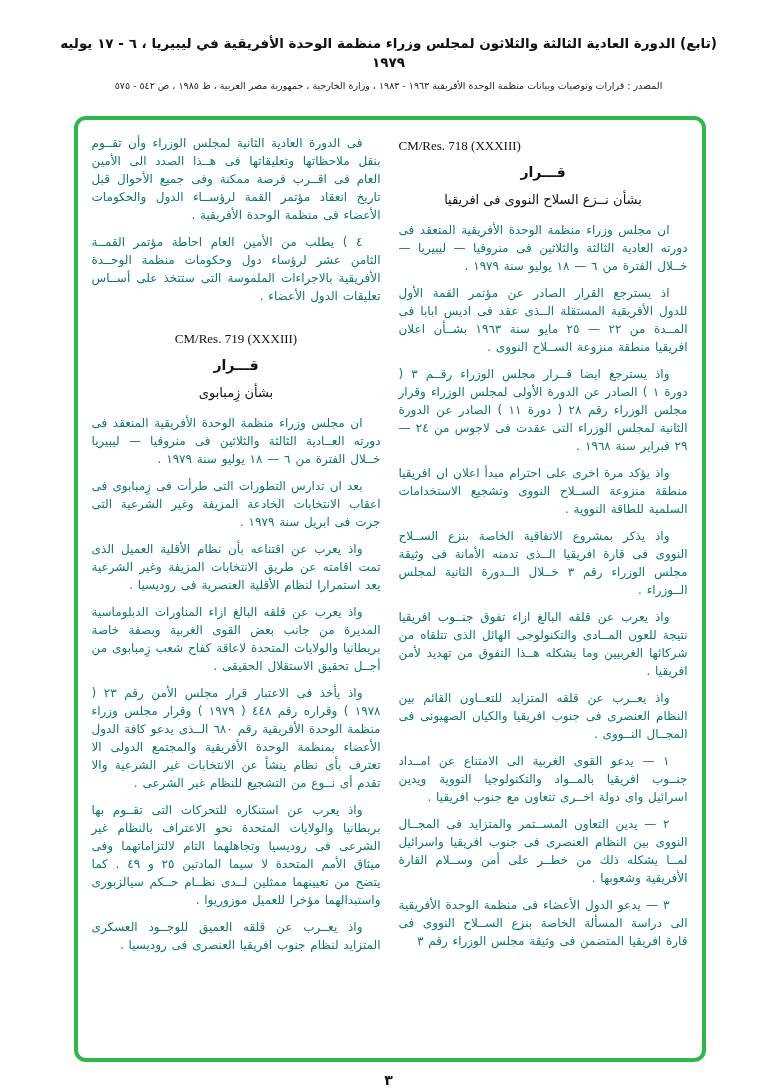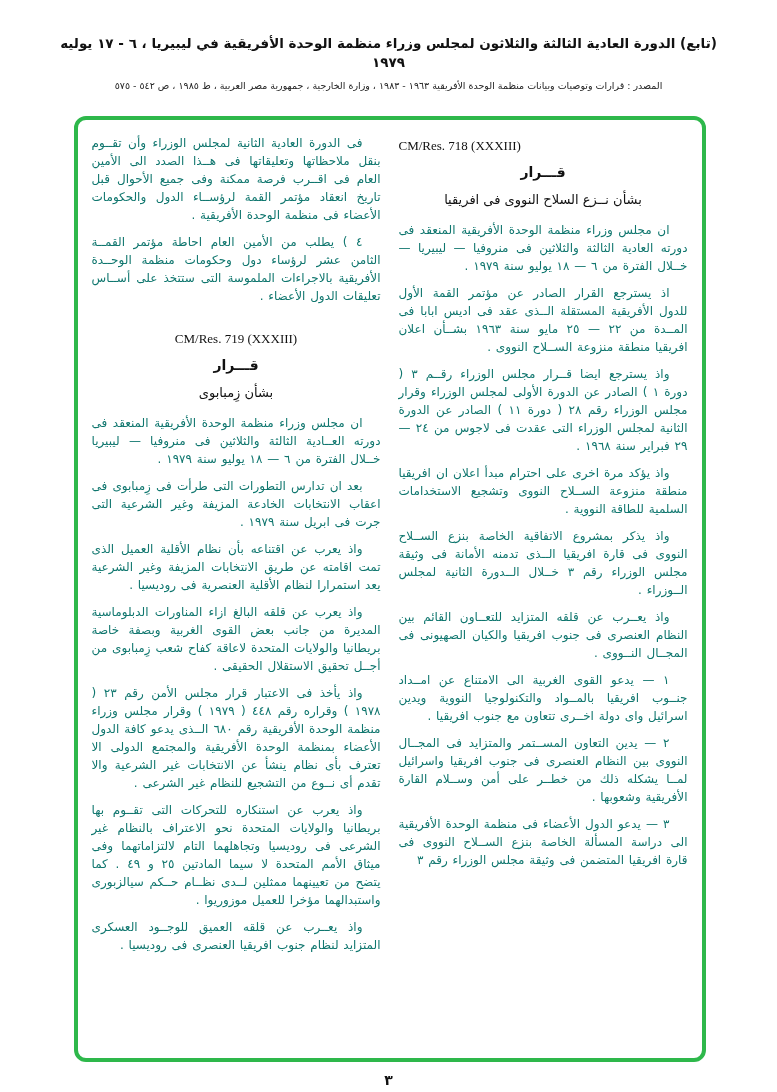--- a/index.html
+++ b/index.html
@@ -124,20 +124,21 @@
 
       <section class="col">
         <div class="res-id">CM/Res. 718 (XXXIII)</div>
         <h2 class="res-title">قـــرار</h2>
         <h3 class="res-subtitle">بشأن نــزع السلاح النووى فى افريقيا</h3>
         <p>ان مجلس وزراء منظمة الوحدة الأفريقية المنعقد فى دورته العادية الثالثة والثلاثين فى منروفيا — ليبيريا — خــلال الفترة من ٦ — ١٨ يوليو سنة ١٩٧٩ .</p>
         <p>اذ يسترجع القرار الصادر عن مؤتمر القمة الأول للدول الأفريقية المستقلة الــذى عقد فى اديس ابابا فى المــدة من ٢٢ — ٢٥ مايو سنة ١٩٦٣ بشــأن اعلان افريقيا منطقة منزوعة الســلاح النووى .</p>
         <p>واذ يسترجع ايضا قــرار مجلس الوزراء رقــم ٣ ( دورة ١ ) الصادر عن الدورة الأولى لمجلس الوزراء وقرار مجلس الوزراء رقم ٢٨ ( دورة ١١ ) الصادر عن الدورة الثانية لمجلس الوزراء التى عقدت فى لاجوس من ٢٤ — ٢٩ فبراير سنة ١٩٦٨ .</p>
         <p>واذ يؤكد مرة اخرى على احترام مبدأ اعلان ان افريقيا منطقة منزوعة الســلاح النووى وتشجيع الاستخدامات السلمية للطاقة النووية .</p>
         <p>واذ يذكر بمشروع الاتفاقية الخاصة بنزع الســلاح النووى فى قارة افريقيا الــذى تدمنه الأمانة فى وثيقة مجلس الوزراء رقم ٣ خــلال الــدورة الثانية لمجلس الــوزراء .</p>
+        <p>واذ يعرب عن قلقه البالغ ازاء تفوق جنــوب افريقيا نتيجة للعون المــادى والتكنولوجى الهائل الذى تتلقاه من شركائها الغربيين وما يشكله هــذا التفوق من تهديد لأمن افريقيا .</p>
         <p>واذ يعــرب عن قلقه المتزايد للتعــاون القائم بين النظام العنصرى فى جنوب افريقيا والكيان الصهيونى فى المجــال النــووى .</p>
         <p>١ — يدعو القوى الغربية الى الامتناع عن امــداد جنــوب افريقيا بالمــواد والتكنولوجيا النووية ويدين اسرائيل واى دولة اخــرى تتعاون مع جنوب افريقيا .</p>
         <p>٢ — يدين التعاون المســتمر والمتزايد فى المجــال النووى بين النظام العنصرى فى جنوب افريقيا واسرائيل لمــا يشكله ذلك من خطــر على أمن وســلام القارة الأفريقية وشعوبها .</p>
         <p>٣ — يدعو الدول الأعضاء فى منظمة الوحدة الأفريقية الى دراسة المسألة الخاصة بنزع الســلاح النووى فى قارة افريقيا المتضمن فى وثيقة مجلس الوزراء رقم ٣</p>
       </section>
 
       <section class="col">
         <p>فى الدورة العادية الثانية لمجلس الوزراء وأن تقــوم بنقل ملاحظاتها وتعليقاتها فى هــذا الصدد الى الأمين العام فى اقــرب فرصة ممكنة وفى جميع الأحوال قبل تاريخ انعقاد مؤتمر القمة لرؤســاء الدول والحكومات الأعضاء فى منظمة الوحدة الأفريقية .</p>
         <p>٤ ) يطلب من الأمين العام احاطة مؤتمر القمــة الثامن عشر لرؤساء دول وحكومات منظمة الوحــدة الأفريقية بالاجراءات الملموسة التى ستتخذ على أســاس تعليقات الدول الأعضاء .</p>
 

